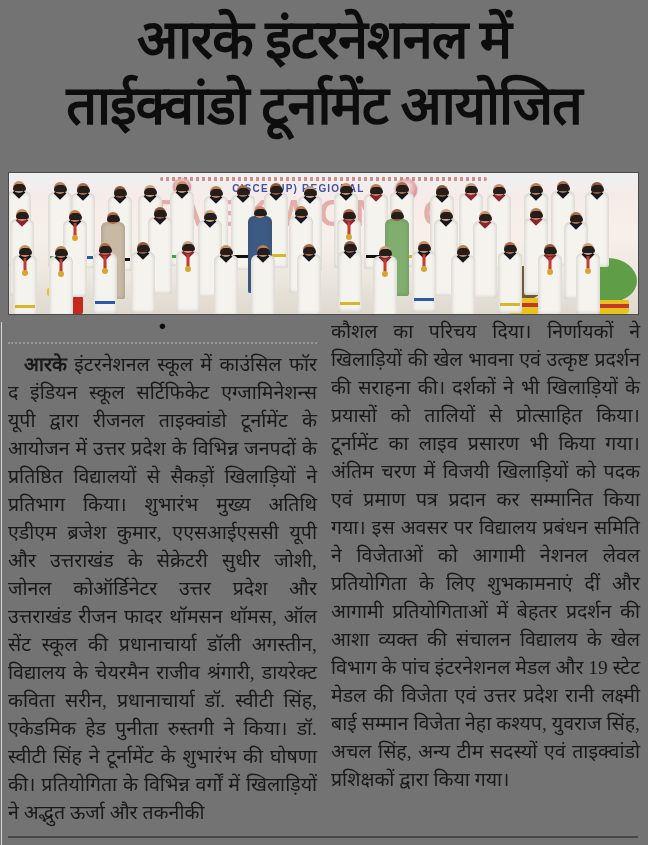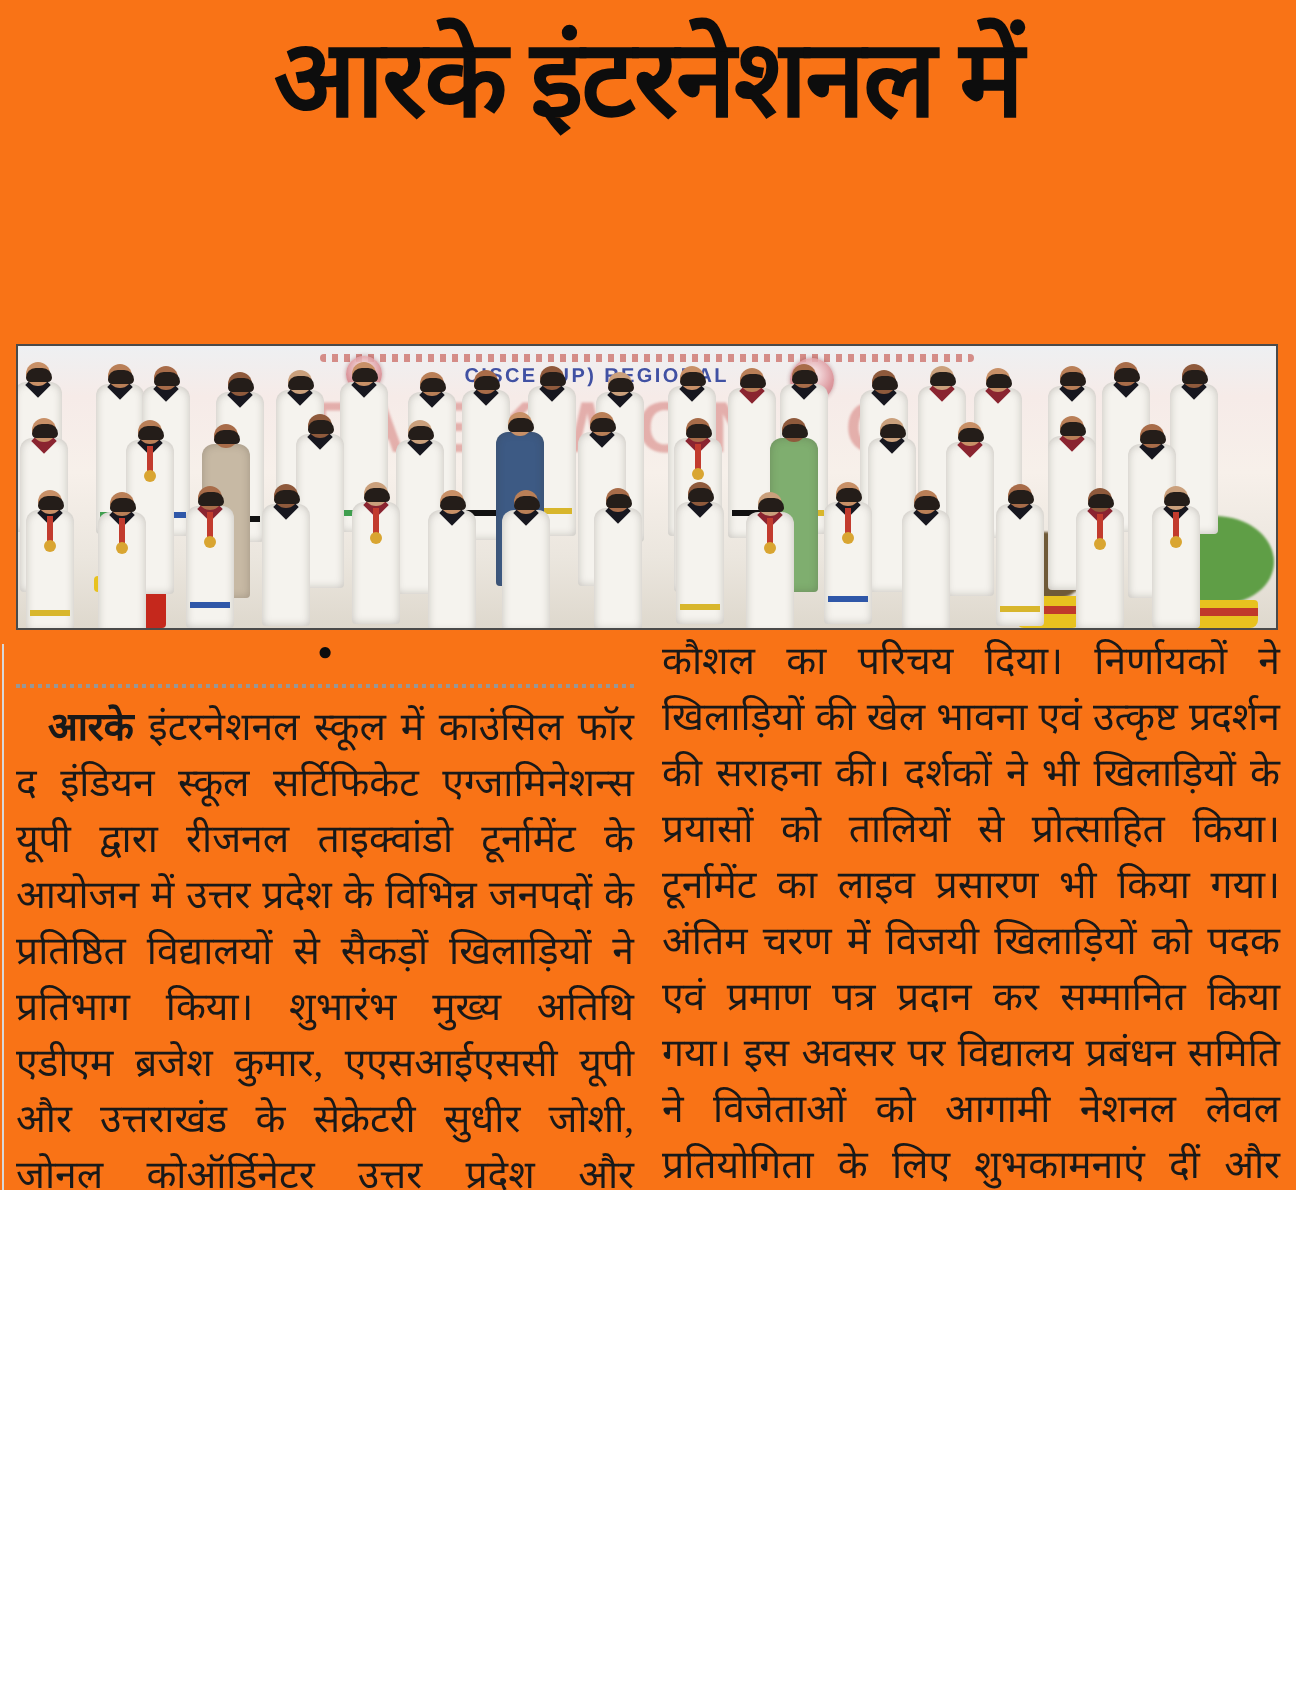--- a/index.html
+++ b/index.html
@@ -1,17 +1,17 @@
 <!DOCTYPE html>
 <html lang="hi"><head>
 <meta charset="utf-8">
 <style>
   html,body{margin:0;padding:0;background:#fff;}
   .page{
-    position:relative;width:648px;height:595px;background:#f97316;
+    position:relative;width:648px;height:845px;background:#737373;
     font-family:"Liberation Serif","DejaVu Serif",serif;color:#111;
     overflow:hidden;
   }
   
   .headline{
     position:absolute;top:8px;left:0;right:0;text-align:center;
     font-weight:bold;font-size:54px;line-height:1.22;color:#0d0d0d;
     letter-spacing:-1px;
   }
   
@@ -76,20 +76,21 @@
   .bottom-rule{position:absolute;left:8px;width:630px;top:836px;border-top:2px solid #474747;}
   .edge-line{position:absolute;left:1px;top:322px;height:523px;width:1px;background:#d8d8d8;}
 </style>
 </head>
 <body>
 
 <div class="page">
 
   <div class="headline">
     <div>आरके इंटरनेशनल में</div>
+    <div>ताईक्वांडो टूर्नामेंट आयोजित</div>
   </div>
 
   <div class="photo-frame">
     <div class="banner-smalltext"></div>
     <div class="banner-cisce">CISCE (UP) REGIONAL</div>
     <div class="banner-tkd">TAEKWONDO</div>
     <div class="logo-badge" style="left:164px;top:5px;width:18px;height:18px;"></div>
     <div class="logo-badge" style="left:386px;top:6px;width:22px;height:22px;"></div>
     <div class="pole" style="left:531px;top:20px;height:121px;"></div>
 

